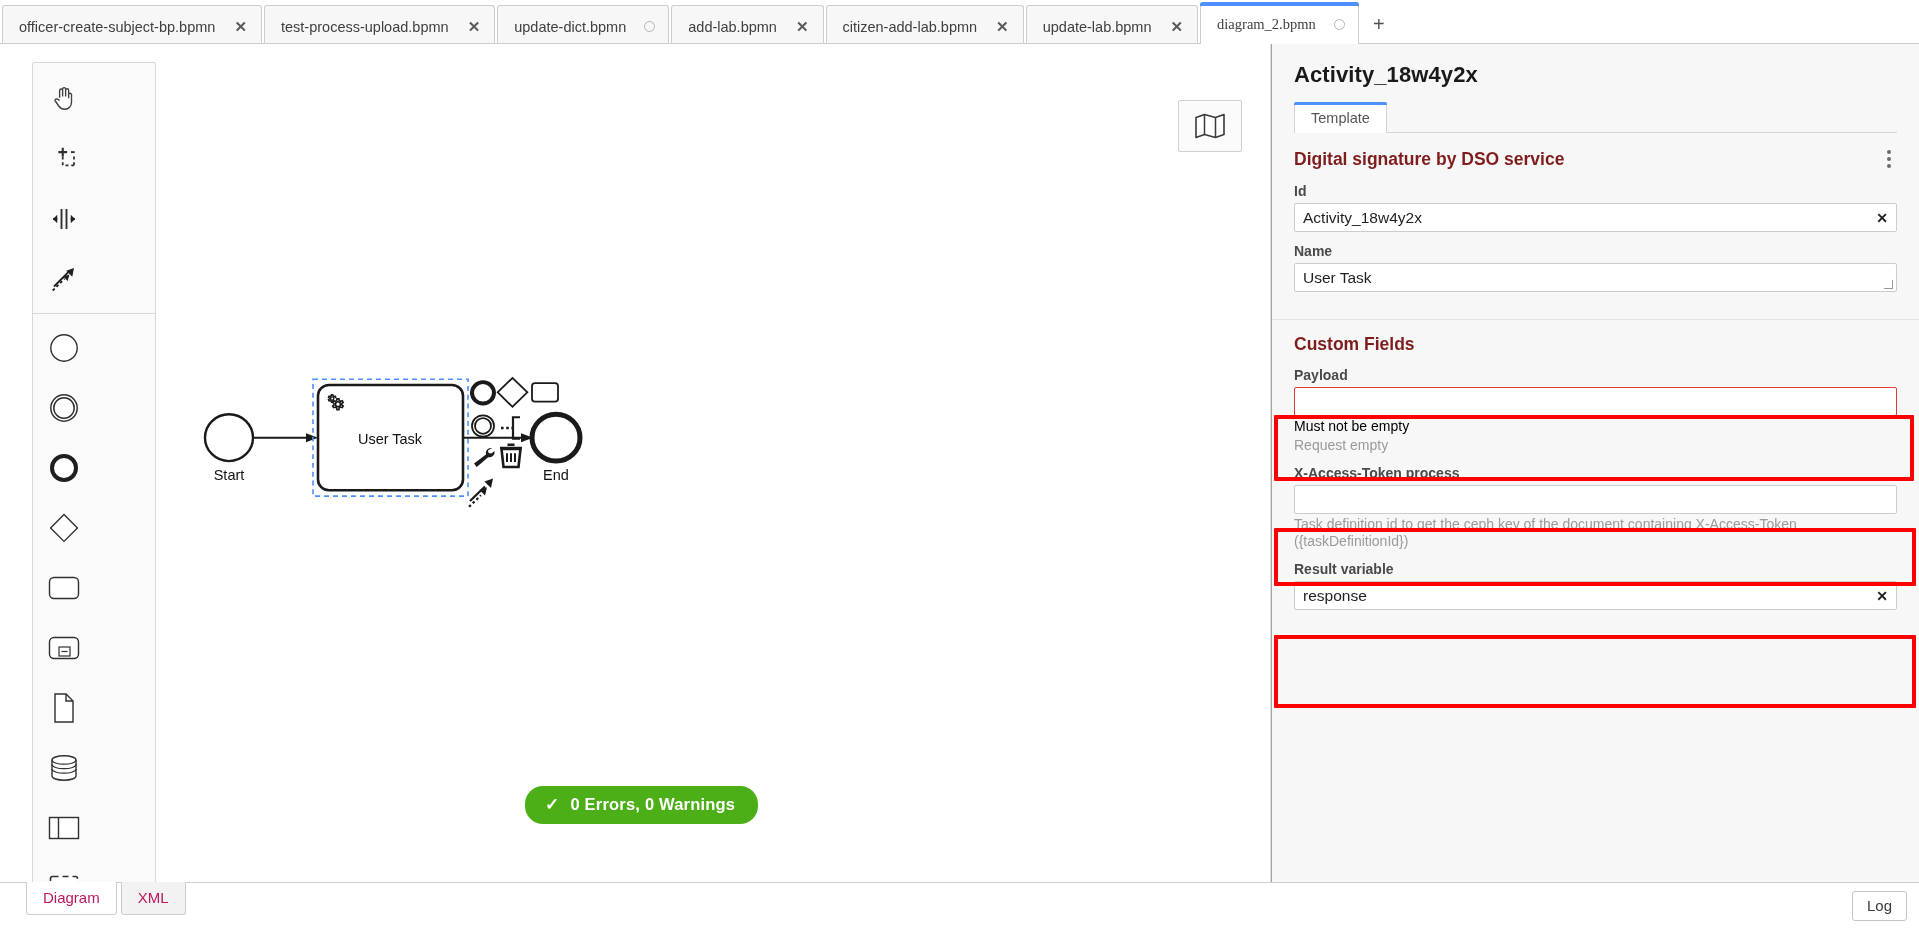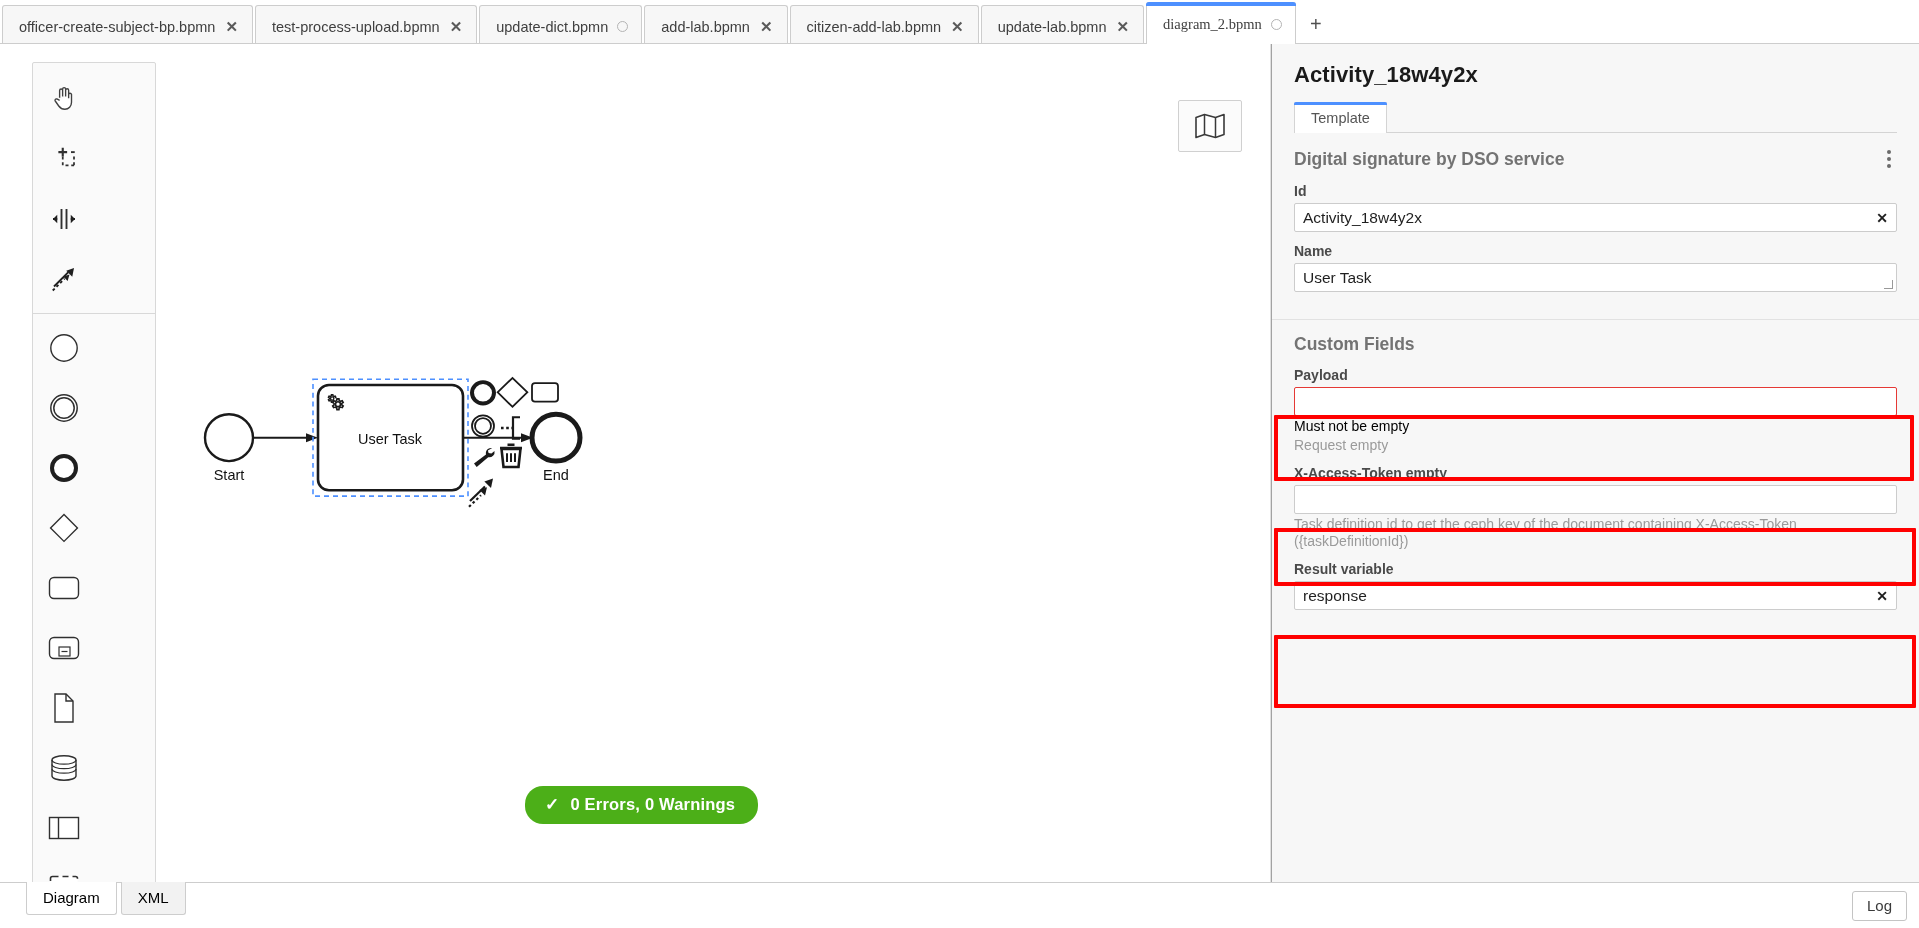--- a/index.html
+++ b/index.html
@@ -31,21 +31,21 @@
     align-items: flex-end;
     padding-left: 2px;
     border-bottom: 1px solid #cdcdcd;
     z-index: 30;
   }
   .tab {
     position: relative;
     height: 38px;
     display: flex;
     align-items: center;
-    gap: 9px;
+    gap: 18px;
     padding: 4px 13px 0 16px;
     margin-right: 2px;
     background: #f7f7f7;
     border: 1px solid #cdcdcd;
     border-bottom: none;
     border-radius: 3px 3px 0 0;
     font-size: 14.5px;
     color: #404040;
     white-space: nowrap;
     cursor: pointer;
@@ -234,21 +234,21 @@
   .group.noline { border-bottom: none; }
   .group-head {
     display: flex;
     align-items: center;
     justify-content: space-between;
     margin-bottom: 12px;
   }
   .group-title {
     font-size: 17.5px;
     font-weight: bold;
-    color: #737373;
+    color: #7f1d1d;
   }
   .kebab {
     display: flex; flex-direction: column; gap: 3px;
     padding: 3px 6px;
     cursor: pointer;
   }
   .kebab i {
     width: 4px; height: 4px;
     background: #6b6b6b;
     border-radius: 50%;
@@ -355,21 +355,21 @@
     align-items: flex-start;
     justify-content: space-between;
     padding: 0 12px 0 26px;
     position: relative;
     z-index: 30;
   }
   .footer-tabs { display: flex; margin-top: -1px; }
   .ftab {
     padding: 7px 16px 8px 16px;
     font-size: 15px;
-    color: #000000;
+    color: #be185d;
     border: 1px solid #cdcdcd;
     border-top: none;
     border-radius: 0 0 3px 3px;
     background: #f2f2f2;
     cursor: pointer;
     margin-right: 4px;
   }
   .ftab.active { background: #ffffff; }
   .log-btn {
     margin-top: 8px;
@@ -659,21 +659,21 @@
           <div class="field">
             <label class="field-label">Payload</label>
             <div class="input-wrap">
               <input class="input invalid" type="text" value="" style="">
             </div>
             <div class="err">Must not be empty</div>
             <div class="hint">Request empty</div>
           </div>
 
           <div class="field">
-            <label class="field-label">X-Access-Token empty</label>
+            <label class="field-label">X-Access-Token process</label>
             <div class="input-wrap">
               <input class="input" type="text" value="" style="">
             </div>
             <div class="hint">Task definition id to get the ceph key of the document containing X-Access-Token ({taskDefinitionId})</div>
           </div>
 
           <div class="field">
             <label class="field-label">Result variable</label>
             <div class="input-wrap">
               <input class="input" type="text" value="response" style="">

